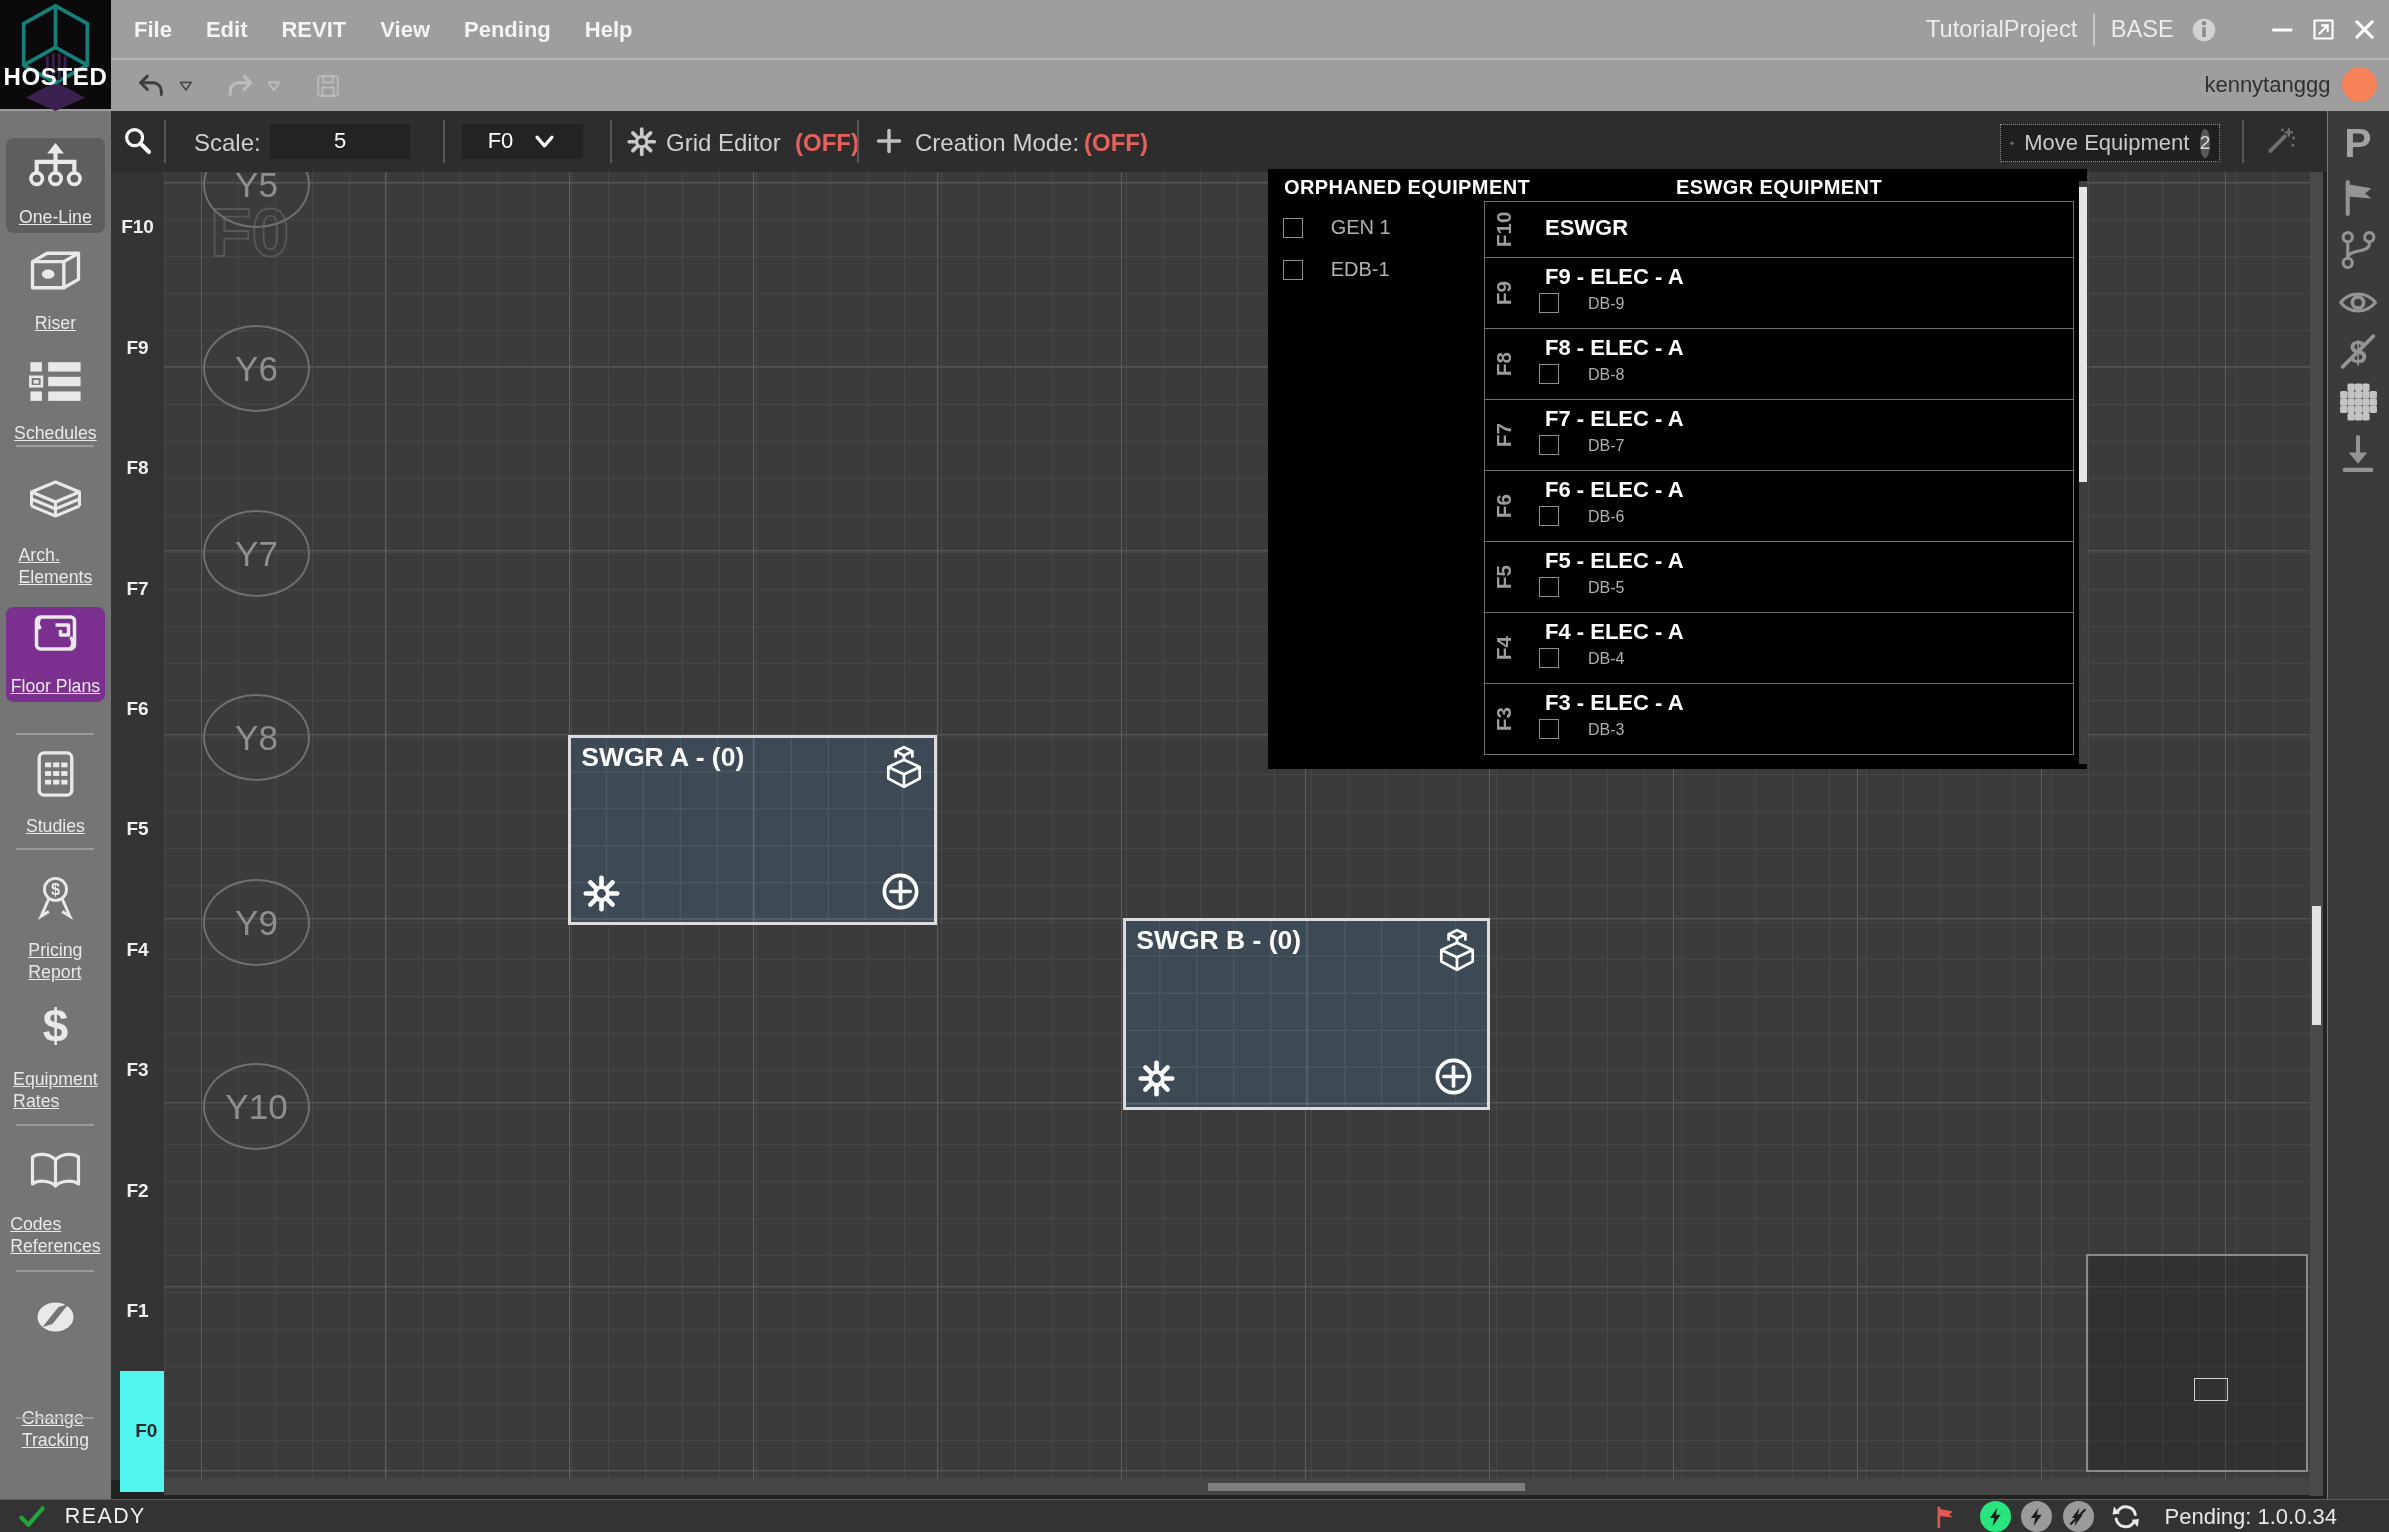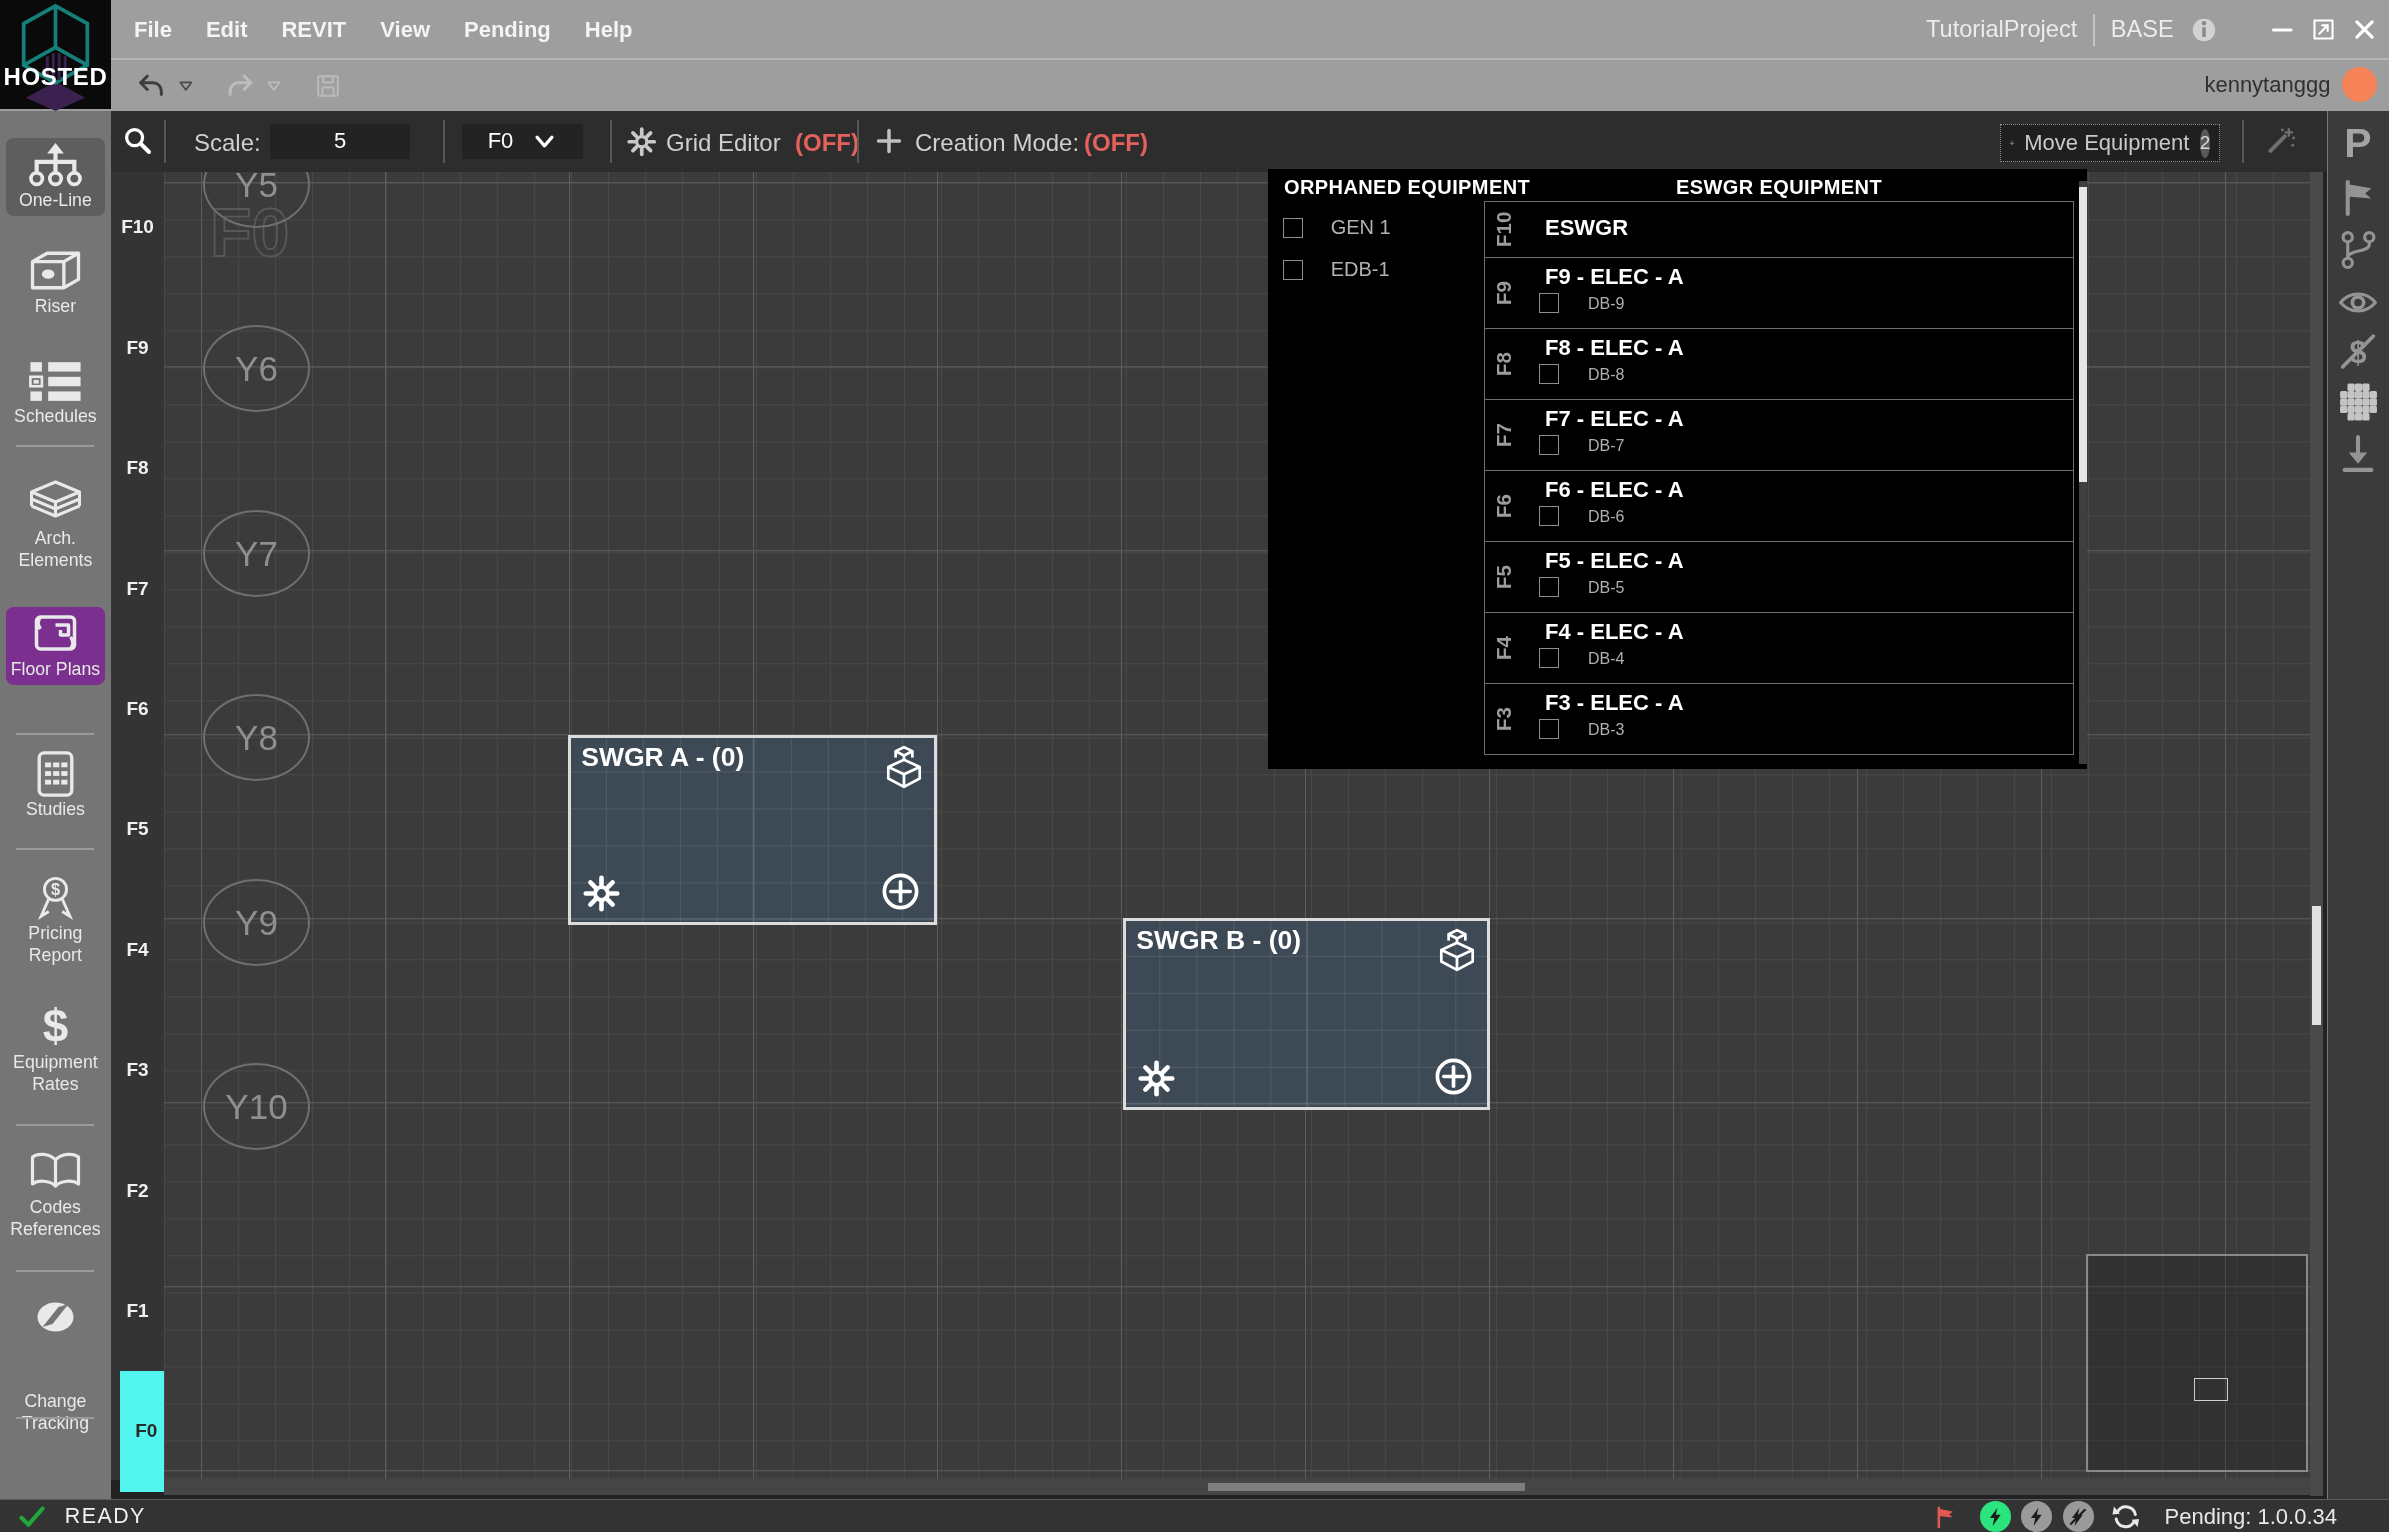--- a/index.html
+++ b/index.html
@@ -25,21 +25,21 @@
   #undo-row{left:137px;top:62px;height:47px;display:flex;align-items:center;gap:10.3px;}
   #undo-row .ic{display:flex;align-items:center;justify-content:center;}
   
   #sidebar{left:0;top:111px;width:111px;height:1388px;background:#757575;z-index:4;}
   .side-item{position:absolute;left:5.9px;width:99px;display:flex;flex-direction:column;align-items:center;
       color:#e9e9e9;border-radius:7.4px;padding:4.4px 0;}
   .side-item.act-gray{background:#5e5e5e;}
   .side-item.act-purple{background:#7b2f8e;}
   .side-icon{width:59px;height:46px;display:flex;align-items:center;justify-content:center;color:#e9e9e9;}
   .side-icon svg{width:55px;height:43px;}
-  .side-label{font-size:17.7px;text-align:center;white-space:pre-line;line-height:1.2;margin-top:2px;}
+  .side-label{font-size:17.7px;text-align:left;white-space:pre-line;line-height:1.2;margin-top:19px;text-decoration:underline;}
   .side-sep{position:absolute;left:16px;width:78px;height:1.5px;background:#9b9b9b;}
   
   #toolbar{left:111px;top:111px;width:2217px;height:61px;background:#2d2d2d;z-index:3;}
   .tbv{position:absolute;top:8.8px;width:1.5px;height:43px;background:#575757;}
   .tool-label{position:absolute;color:#cfcfcf;font-size:24px;top:17.7px;}
   .off{color:#e5615c;font-weight:bold;}
   .tool-input{position:absolute;top:12.5px;height:35px;background:#232323;color:#fff;font-size:22px;
       display:flex;align-items:center;justify-content:center;}
   #move-btn{position:absolute;left:1889px;top:13.3px;width:220px;height:38px;background:#1f1f1f;
       border:1.5px dotted #909090;display:flex;align-items:center;gap:10.3px;padding:0 8.8px;box-sizing:border-box;}

